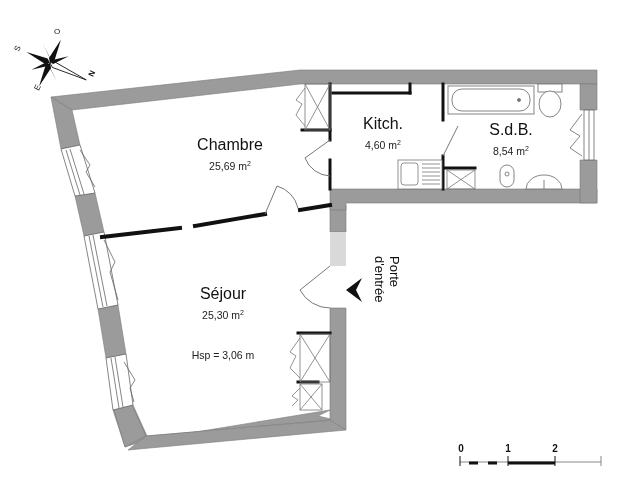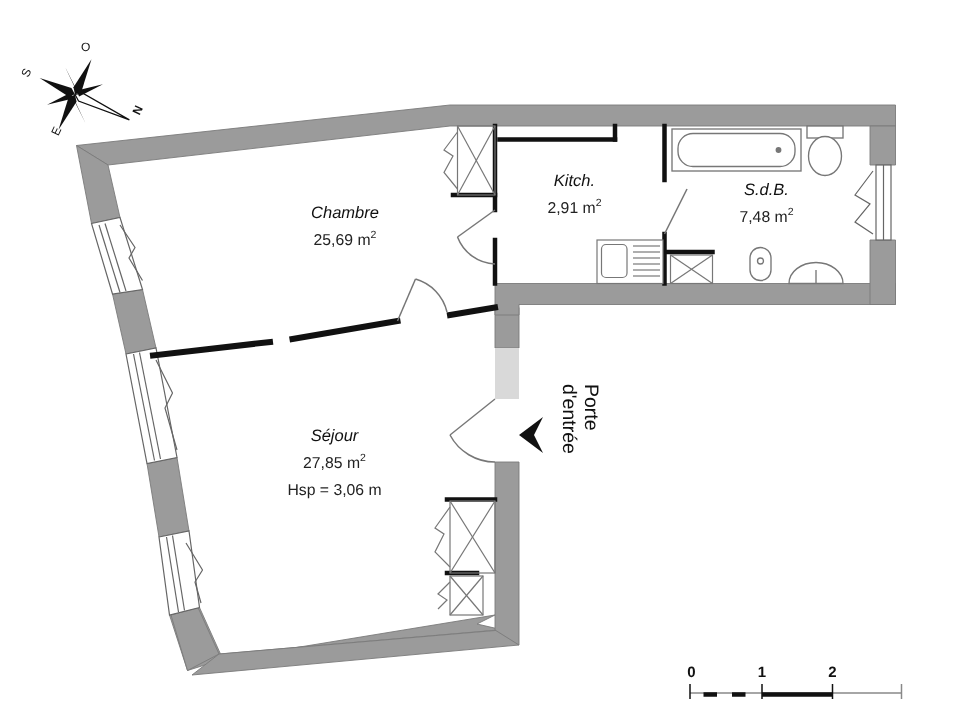--- a/index.html
+++ b/index.html
@@ -1,19 +1,19 @@
 <!DOCTYPE html>
 <html><head>
 <meta charset="utf-8">
 <style>
   html, body { margin: 0; padding: 0; background: #ffffff; }
   body { width: 640px; height: 480px; position: relative; overflow: hidden; font-family: "Liberation Sans", sans-serif; color: #111; }
   svg.plan { position: absolute; left: 0; top: 0; width: 640px; height: 480px; }
   .label { position: absolute; text-align: center; white-space: nowrap; transform: translateX(-50%); }
-  .room-name { font-size: 11px; color: #111; font-style: italic; }
+  .room-name { font-size: 16px; color: #111; }
   .room-area { font-size: 10.5px; color: #222; }
   .room-area sup { font-size: 7px; vertical-align: super; line-height: 0; }
   .hsp { font-size: 10.5px; color: #222; }
   .entrance { position: absolute; transform-origin: left top; transform: rotate(90deg); font-size: 13px; line-height: 15px; color: #111; white-space: nowrap; }
   .scale-lbl { position: absolute; font-size: 10px; font-weight: bold; color: #111; transform: translateX(-50%); }
   .compass-lbl { position: absolute; font-size: 8px; color: #111; }
 </style>
 </head>
 <body>
 
@@ -169,30 +169,30 @@
 <span class="compass-lbl" style="left:15px;top:44px;transform:rotate(-65deg);">S</span>
 <span class="compass-lbl" style="left:35px;top:83px;transform:rotate(-65deg);">E</span>
 <span class="compass-lbl" style="left:89px;top:69px;transform:rotate(-65deg);font-weight:bold;">N</span>
 
 <div class="label" style="left:198px;top:136px;margin-left:32px;">
   <div class="room-name">Chambre</div>
   <div class="room-area" style="margin-top:6px;"><span>25,69 m</span><sup>2</sup></div>
 </div>
 <div class="label" style="left:383px;top:115px;">
   <div class="room-name">Kitch.</div>
-  <div class="room-area" style="margin-top:6px;"><span>2,91 m</span><sup>2</sup></div>
+  <div class="room-area" style="margin-top:6px;"><span>4,60 m</span><sup>2</sup></div>
 </div>
 <div class="label" style="left:511px;top:121px;">
   <div class="room-name">S.d.B.</div>
-  <div class="room-area" style="margin-top:6px;"><span>7,48 m</span><sup>2</sup></div>
+  <div class="room-area" style="margin-top:6px;"><span>8,54 m</span><sup>2</sup></div>
 </div>
 <div class="label" style="left:223px;top:285px;">
   <div class="room-name">Séjour</div>
-  <div class="room-area" style="margin-top:6px;"><span>27,85 m</span><sup>2</sup></div>
-  <div class="hsp" style="margin-top:6px;text-align:center;">Hsp = 3,06 m</div>
+  <div class="room-area" style="margin-top:6px;"><span>25,30 m</span><sup>2</sup></div>
+  <div class="hsp" style="margin-top:28px;text-align:center;">Hsp = 3,06 m</div>
 </div>
 
 <div class="entrance" style="left:402px;top:256px;">
   <div>Porte</div>
   <div>d'entrée</div>
 </div>
 
 <span class="scale-lbl" style="left:461px;top:443px;">0</span>
 <span class="scale-lbl" style="left:508px;top:443px;">1</span>
 <span class="scale-lbl" style="left:555px;top:443px;">2</span>

